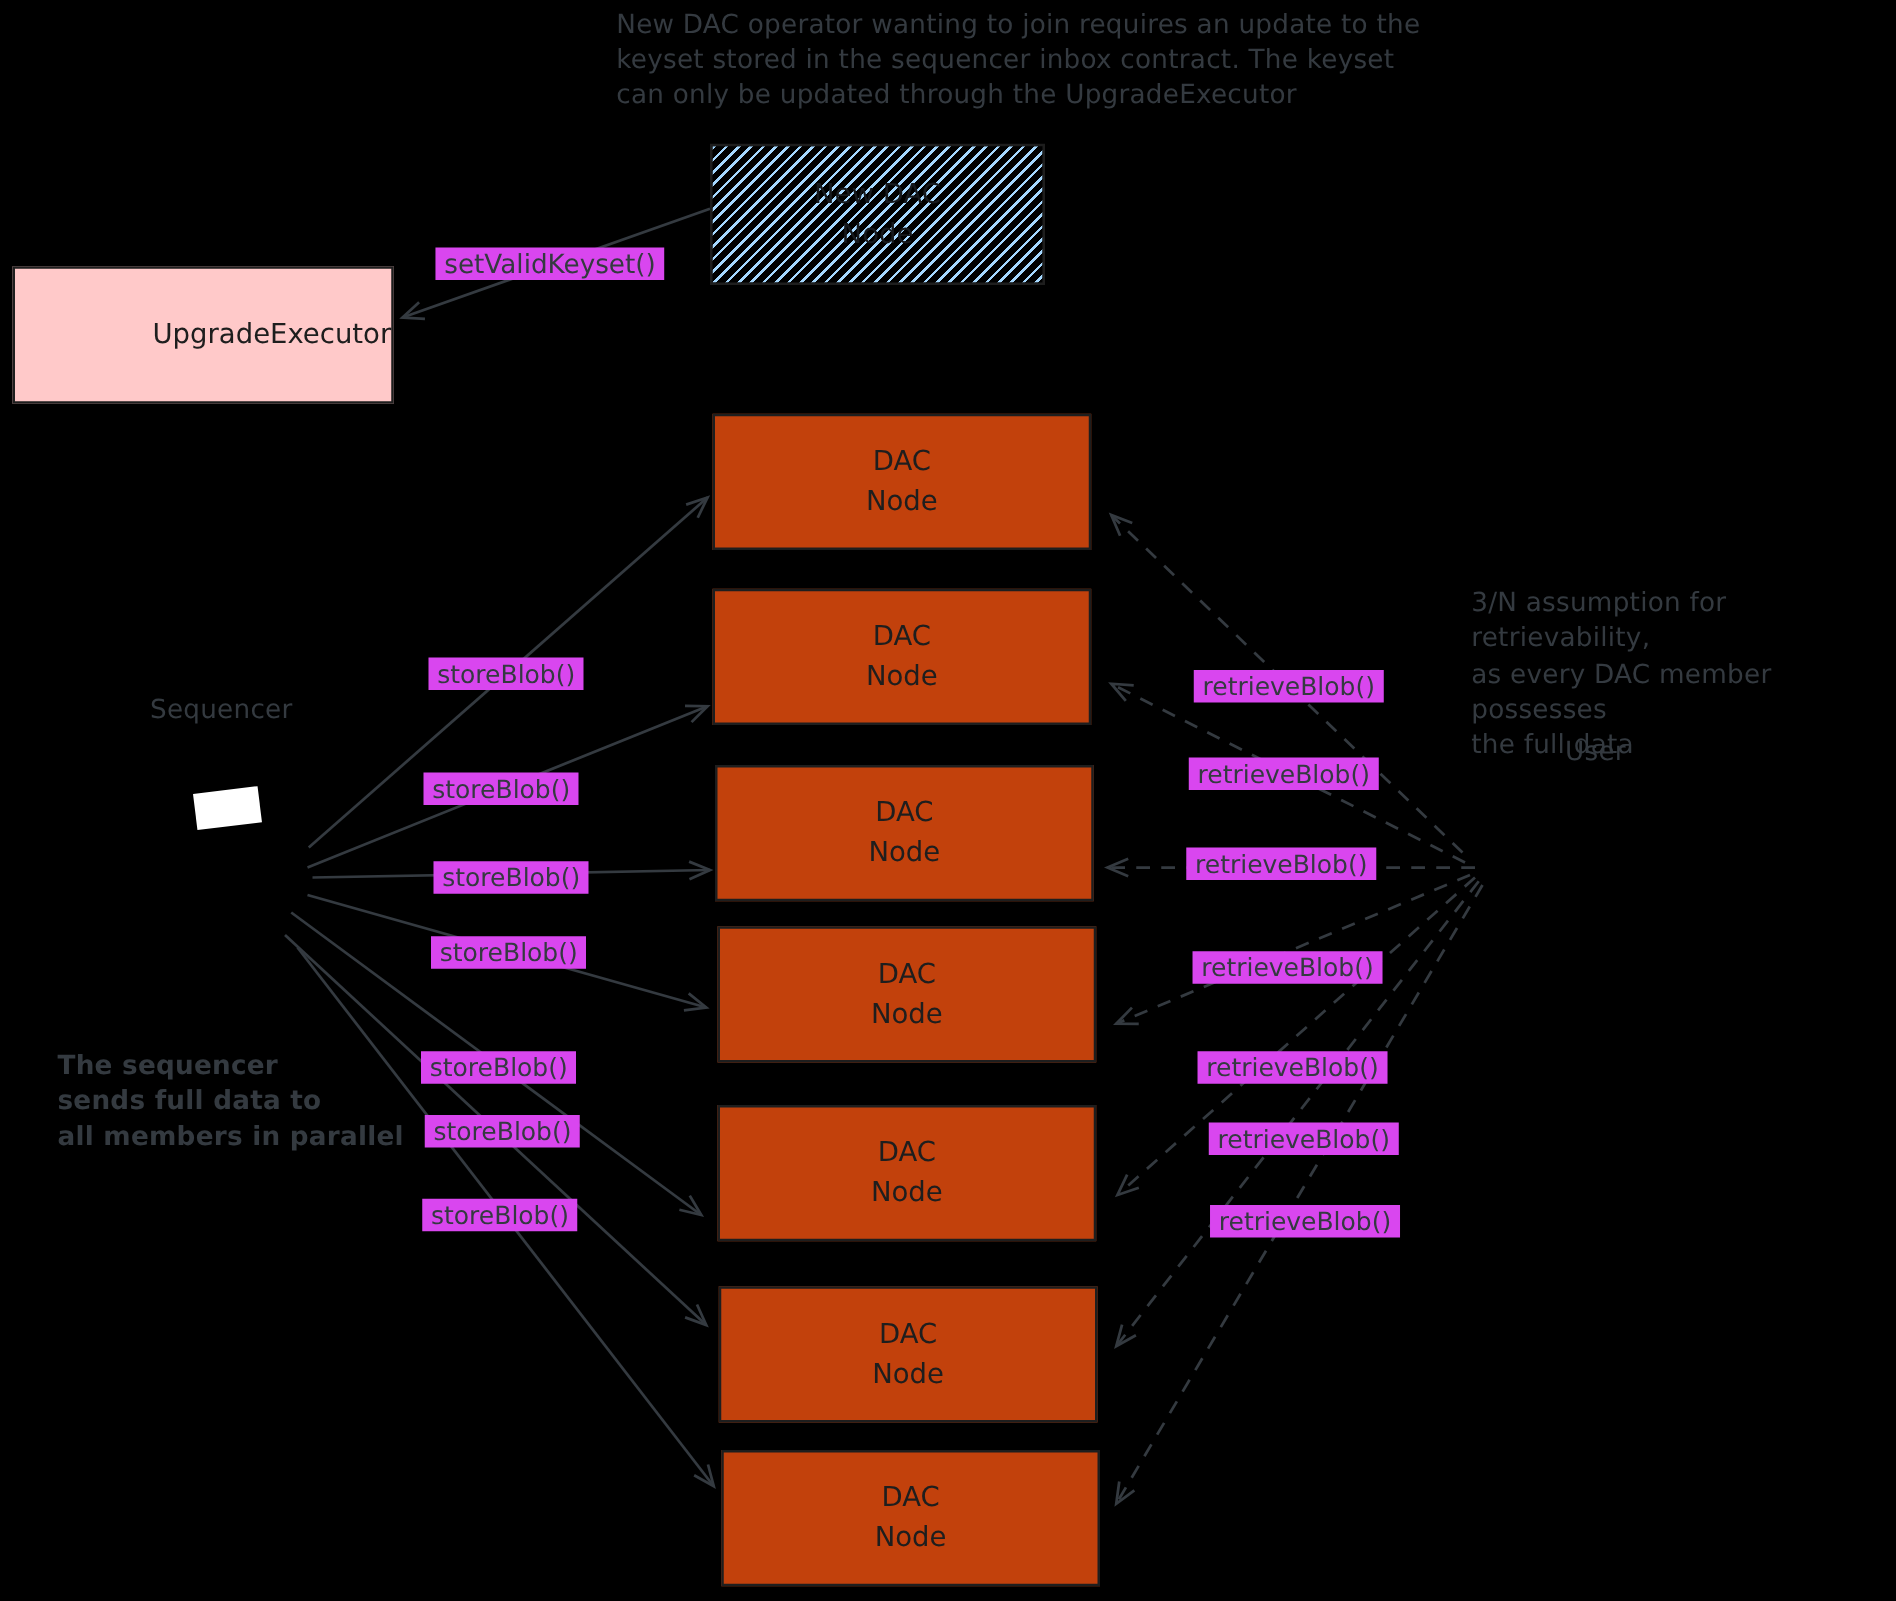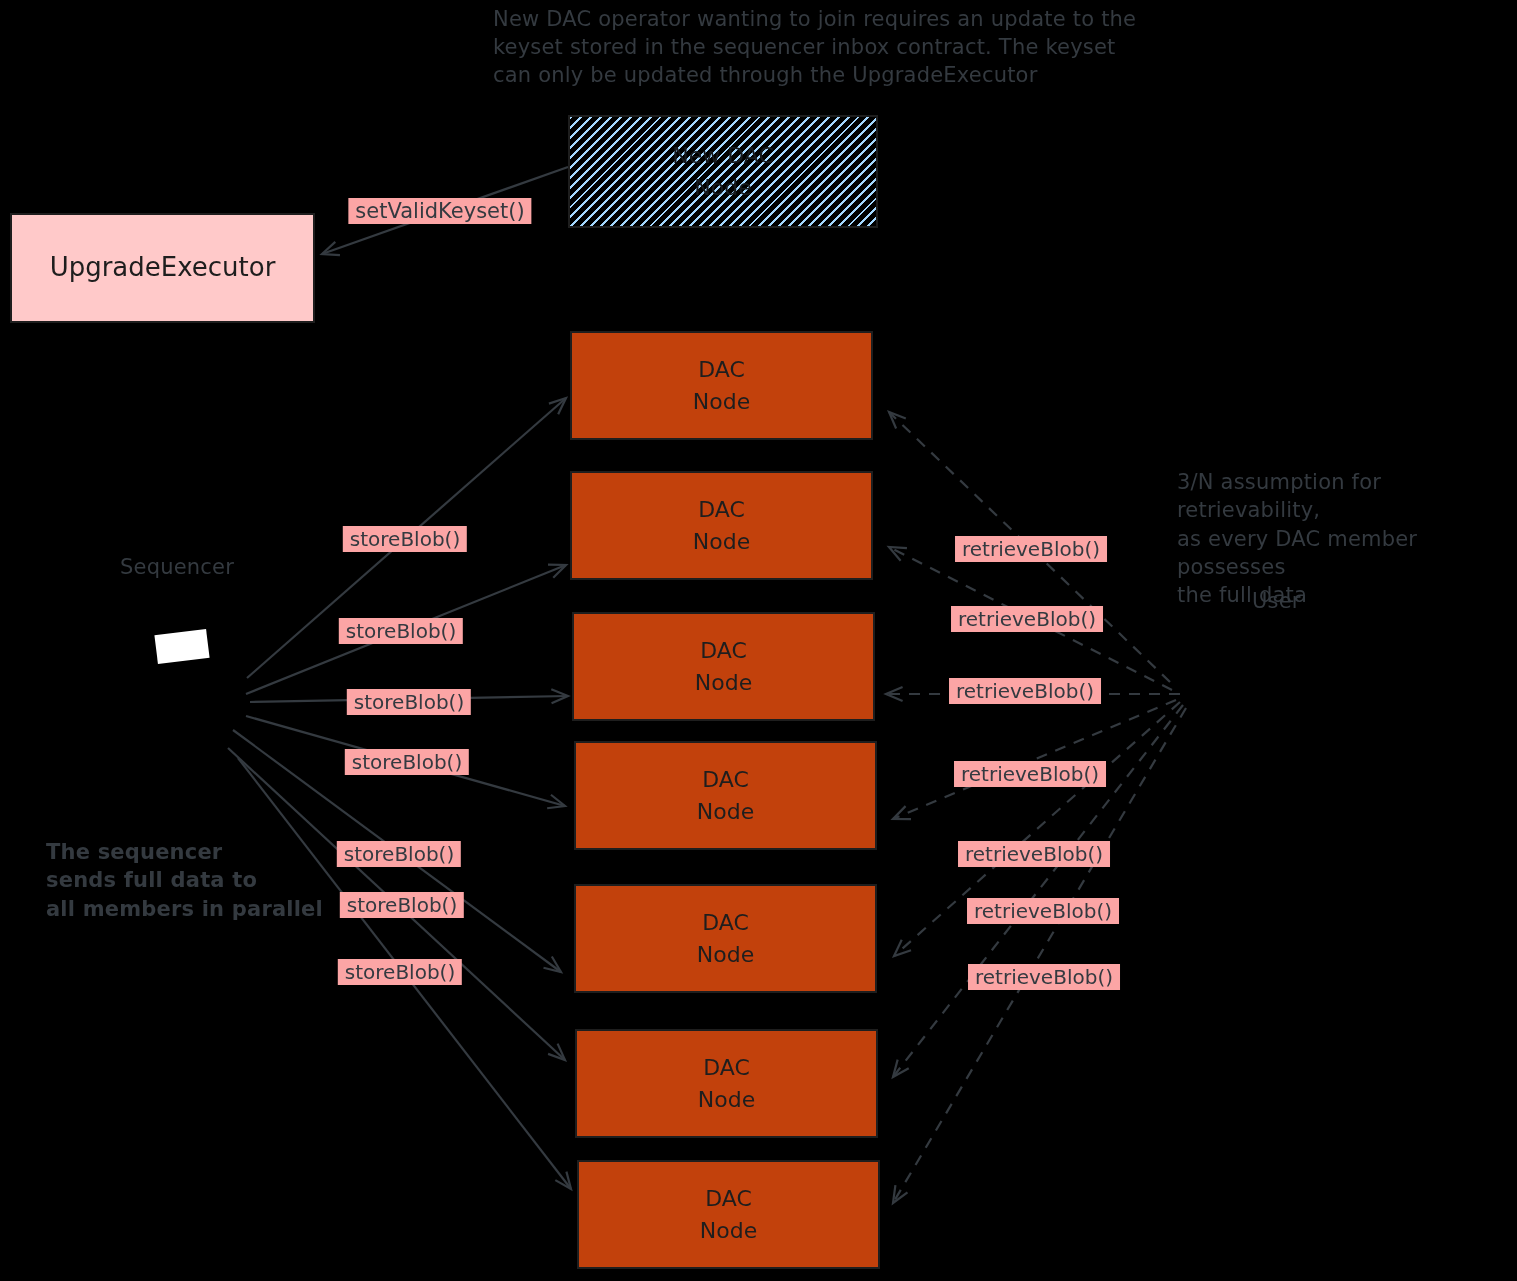--- a/index.html
+++ b/index.html
@@ -11,28 +11,28 @@
   .note{
     position:absolute;color:#343a40;font-size:21px;line-height:1.33;
     white-space:pre-line;letter-spacing:.2px;
   }
   .box{
     position:absolute;display:flex;align-items:center;justify-content:center;
     text-align:center;border:2.5px solid #1e1e1e;color:#1e1e1e;
     font-size:22px;line-height:1.45;white-space:pre-line;box-sizing:border-box;
   }
   .box.blue{background:#c2410c;}
-  .box.pink{background:#ffc9c9;font-size:26px;}
+  .box.pink{background:#ffc9c9;font-size:22px;justify-content:flex-end;}
   .box.hatched{
     background:repeating-linear-gradient(135deg,#a5d8ff 0,#a5d8ff 2px,rgba(0,0,0,0) 2px,rgba(0,0,0,0) 7px);
     color:#16191d;
   }
   .arrow-label{
     position:absolute;transform:translate(-50%,-50%);color:#343a40;
-    font-size:20px;background:#fca5a5;padding:1px 7px;white-space:nowrap;
+    font-size:20px;background:#d946ef;padding:1px 7px;white-space:nowrap;
   }
   #seq-screen{
     position:absolute;left:156px;top:632px;width:52px;height:29px;
     background:#ffffff;transform:rotate(-7deg);
   }
 </style>
 </head>
 <body>
 
 <div id="canvas">
@@ -97,21 +97,21 @@
       <g>
         <line x1="1186" y1="708" x2="893" y2="1203" stroke="#343a40" stroke-width="2.2" stroke-dasharray="11 9"></line>
         <path d="M 895.4129319973893 1185.162462076397 L 893 1203 L 907.4769723879274 1192.3033991156449" fill="none" stroke="#343a40" stroke-width="2.2"></path>
       </g>
     </svg>
 
   <div class="note" style="left:462px;top:6px;margin-left:31px;">New DAC operator wanting to join requires an update to the
 keyset stored in the sequencer inbox contract. The keyset
 can only be updated through the UpgradeExecutor</div>
 
-  <div class="box hatched" style="left:568px;top:115px;width:310px;height:113px;">
+  <div class="box hatched" style="left:568px;top:115px;width:268px;height:113px;">
     <span>New DAC
 Node</span>
   </div>
 
   <div class="box pink" style="left:10px;top:213px;width:305px;height:110px;">
     <span>UpgradeExecutor</span>
   </div>
 
   <div class="arrow-label" style="left:440px;top:211px;font-size:21px;">setValidKeyset()</div>
 

